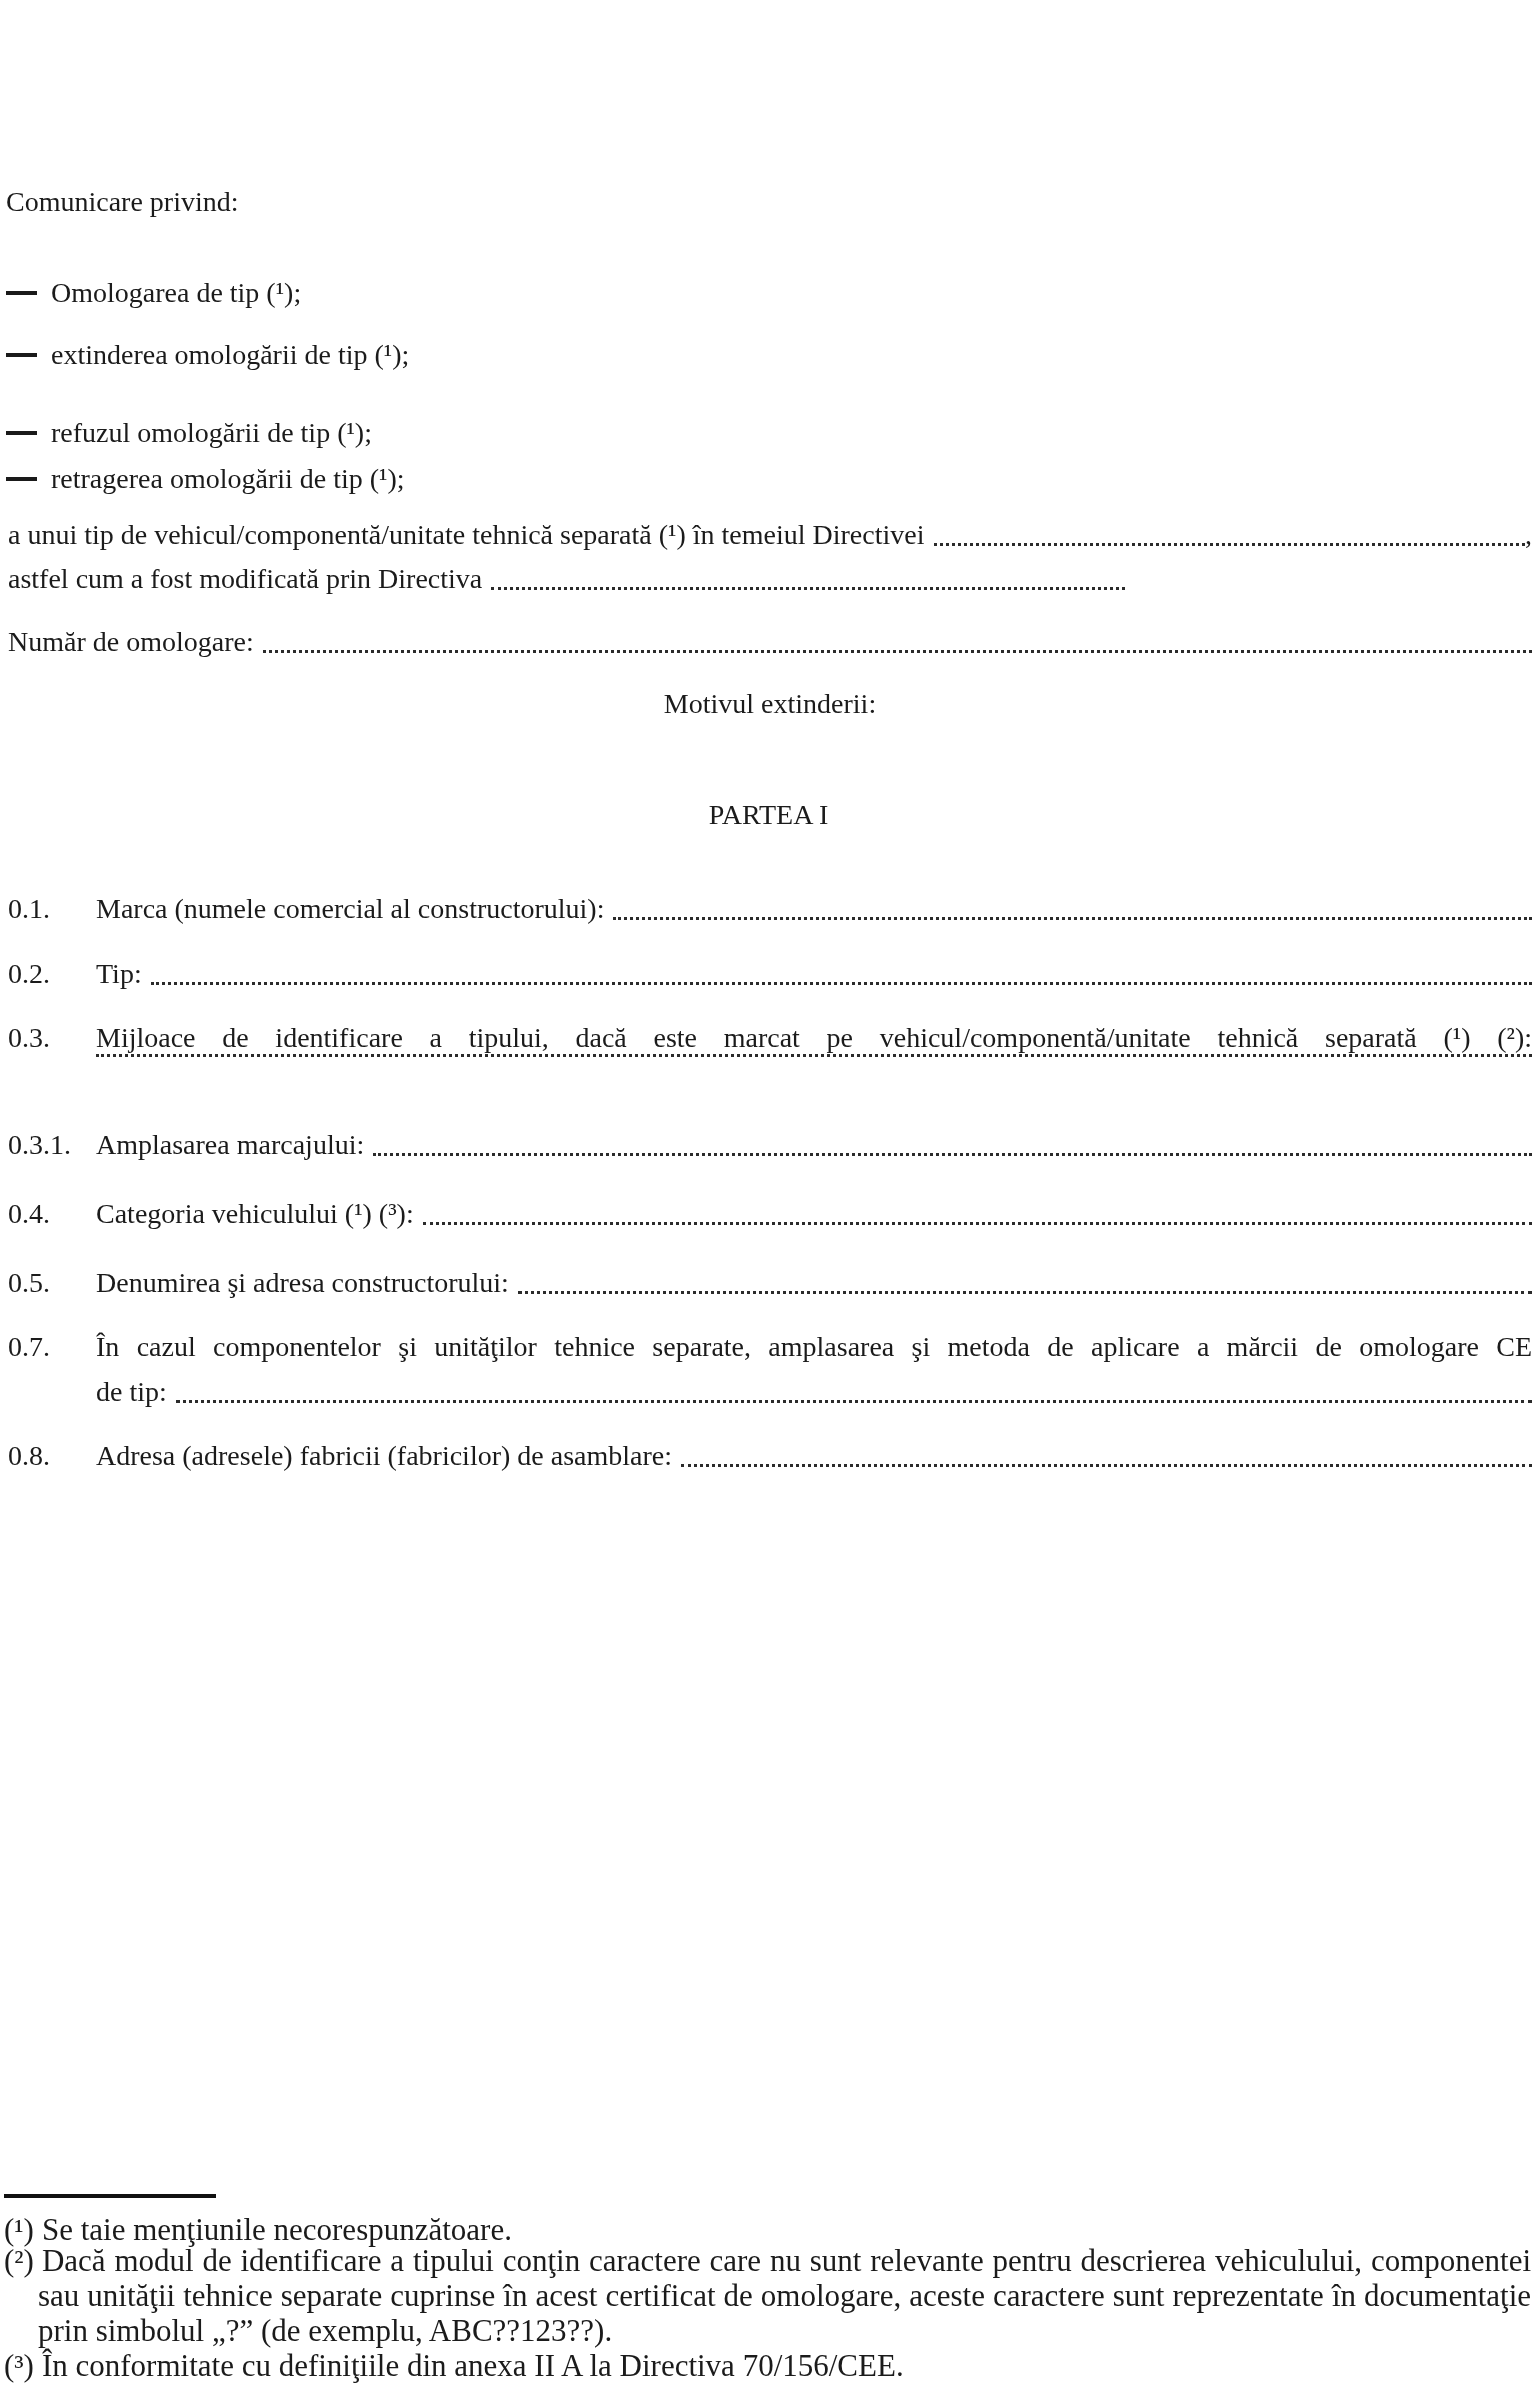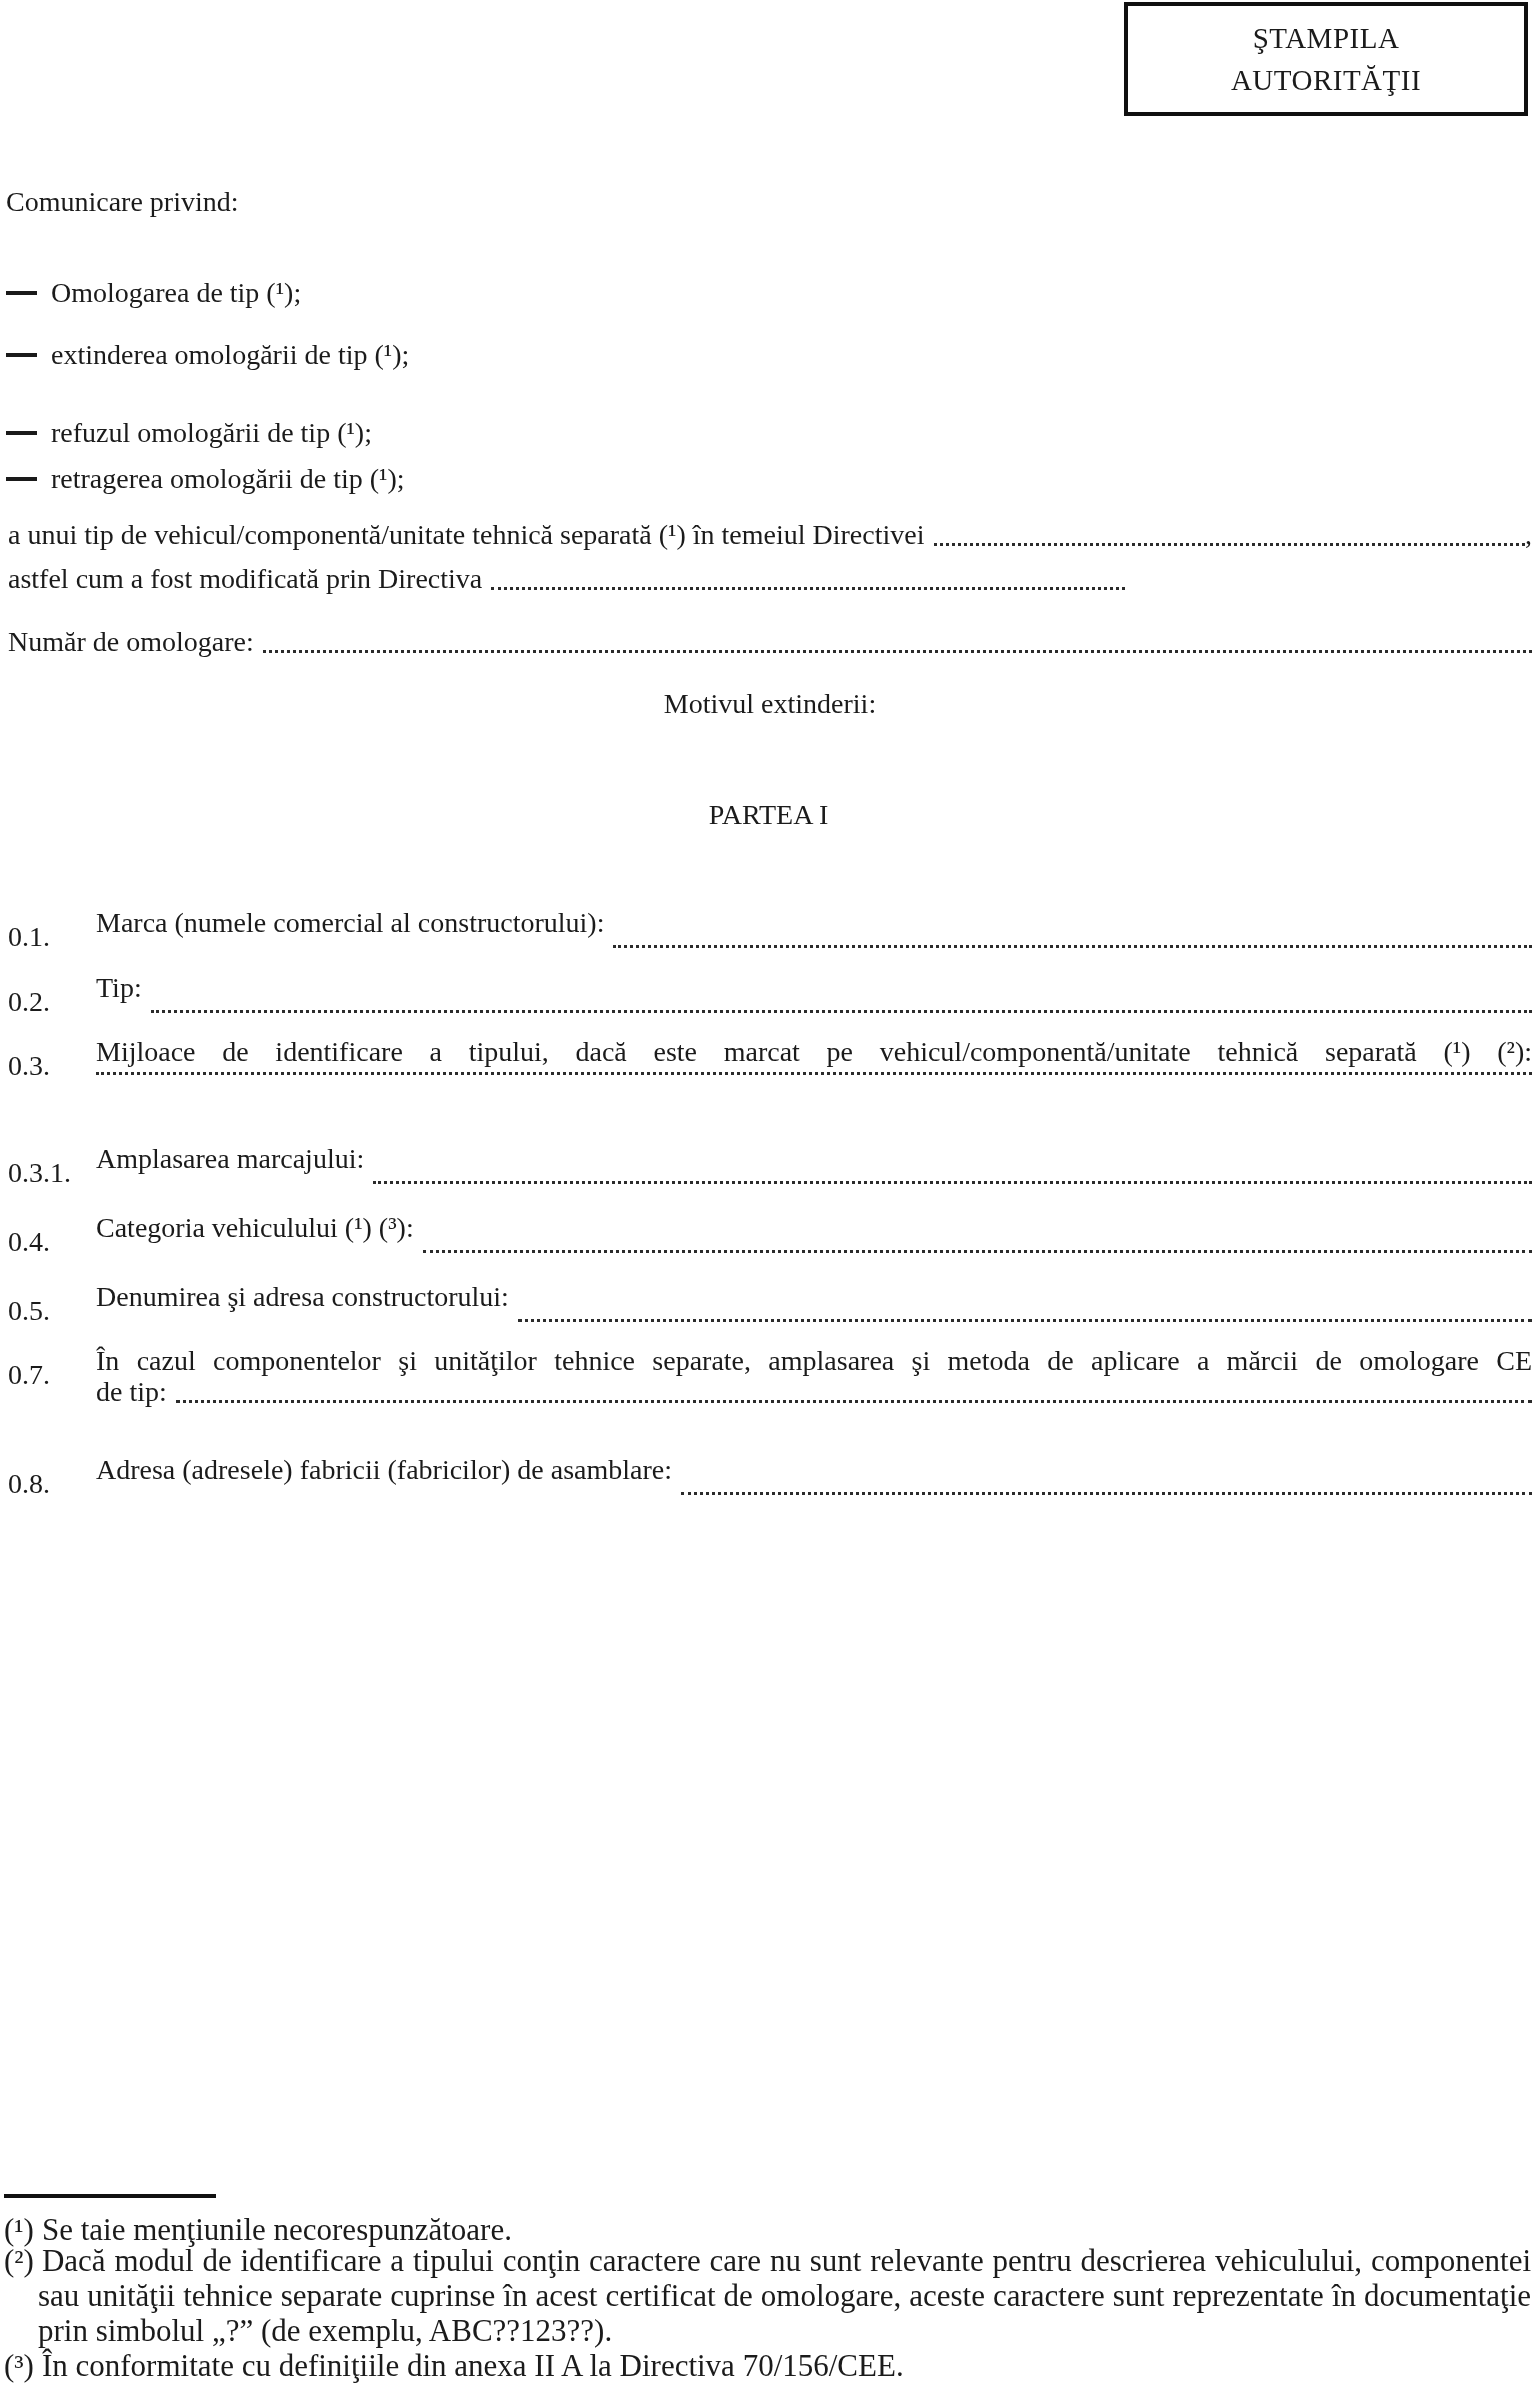--- a/index.html
+++ b/index.html
@@ -15,21 +15,21 @@
     overflow: hidden;
   }
   .abs { position: absolute; }
   .row {
     position: absolute;
     left: 8px;
     right: 5px;
     display: flex;
     align-items: center;
   }
-  .num { flex: 0 0 88px; margin-top: 28px; }
+  .num { flex: 0 0 88px; }
   .leader {
     flex: 1 1 auto;
     align-self: flex-end;
     height: 0;
     border-bottom: 3px dotted #2b2b2b;
     margin: 0 0 7px 9px;
   }
   .leader.nogap { margin-left: 0; }
   .leader.fixed { flex: 0 0 634px; }
   .jline { flex: 1 1 auto; text-align: justify; text-align-last: justify; }
@@ -79,24 +79,20 @@
     padding-left: 34px;
     text-indent: -34px;
   }
   .fnm { margin-right: 8px; }
 </style>
 </head>
 <body>
 
 <div id="page">
 
-  <div class="stamp-box">
-    <span>ŞTAMPILA</span>
-    <span>AUTORITĂŢII</span>
-  </div>
 
   <div class="abs" style="left:6px; top:184px;">Comunicare privind:</div>
 
   <div class="li" style="top:275px;">
     <span class="dash"></span>
     <span>Omologarea de tip (¹);</span>
   </div>
   <div class="li" style="top:337px;">
     <span class="dash"></span>
     <span>extinderea omologării de tip (¹);</span>

